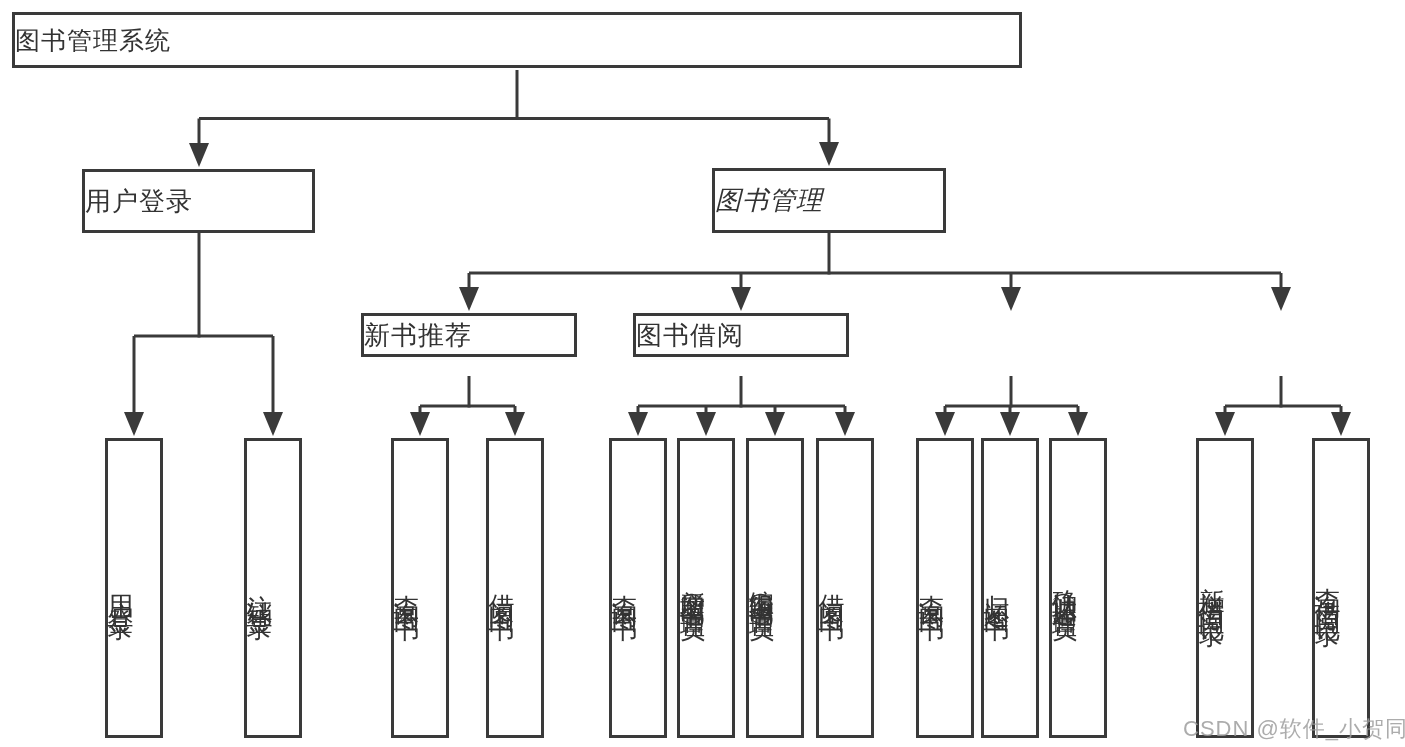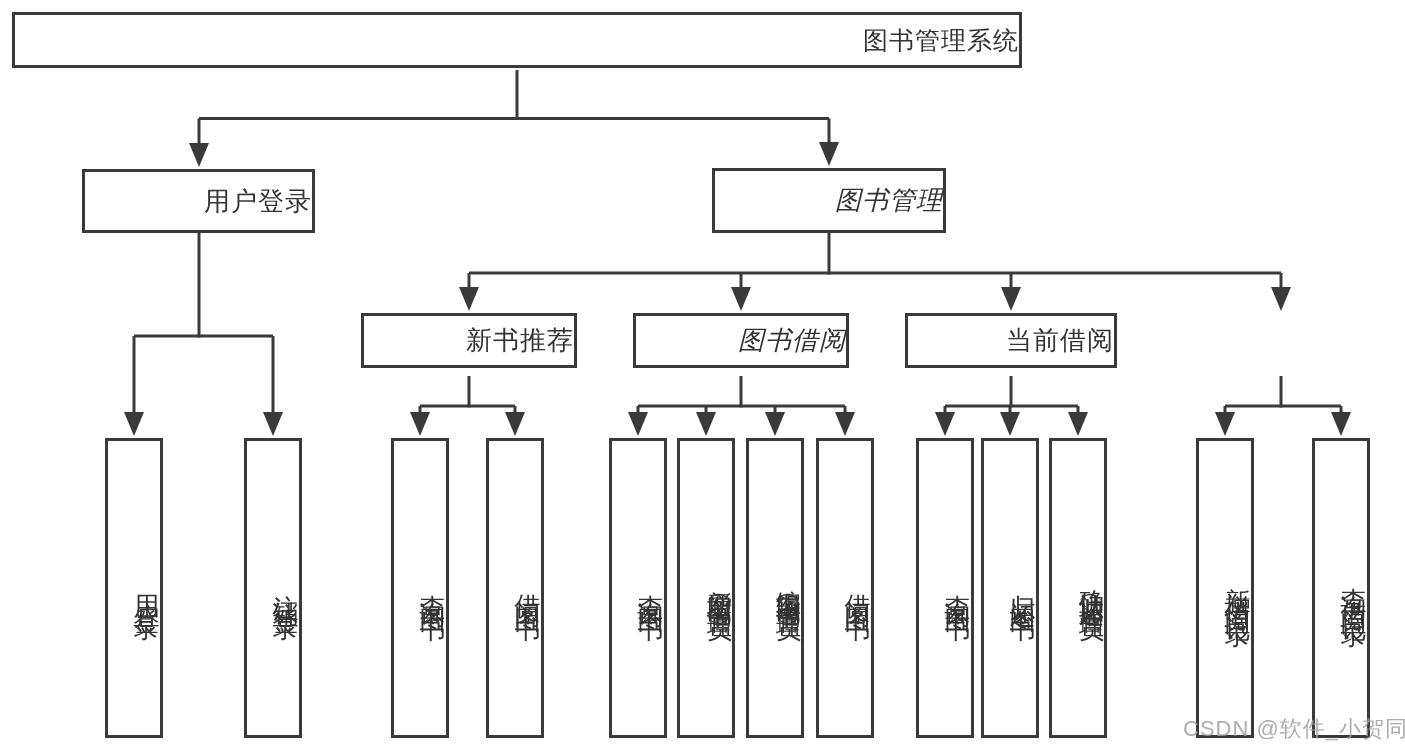--- a/index.html
+++ b/index.html
@@ -22,37 +22,37 @@
     width: 1405px;
     height: 747px;
   }
   .node {
     position: absolute;
     box-sizing: border-box;
     border: 3px solid #3a3a3a;
     background: #ffffff;
     display: flex;
     align-items: center;
-    justify-content: flex-end;
+    justify-content: flex-start;
     color: #333333;
   }
   .hnode {
     font-size: 26px;
     letter-spacing: 1px;
     white-space: nowrap;
   }
   .root {
     left: 12px; top: 12px; width: 1010px; height: 56px;
     font-size: 25px;
   }
   .lvl2-user  { left: 82px;  top: 169px; width: 233px; height: 64px; }
   .lvl2-book  { left: 712px; top: 168px; width: 234px; height: 65px; font-style: italic; }
-  .lvl3 { top: 313px; height: 55px; }
+  .lvl3 { top: 313px; height: 44px; }
   .l3-recommend { left: 361px;  width: 216px; }
-  .l3-borrow    { left: 633px;  width: 216px; font-style: italic; }
+  .l3-borrow    { left: 633px;  width: 216px; }
   .l3-current   { left: 905px;  width: 212px; }
   .l3-records   { left: 1174px; width: 214px; }
   .leaf {
     top: 438px;
     width: 58px;
     height: 300px;
   }
   .vtext {
     writing-mode: vertical-rl;
     text-orientation: mixed;
@@ -169,23 +169,20 @@
   <div class="node hnode lvl2-book">
     <span>图书管理</span>
   </div>
 
   <div class="node hnode lvl3 l3-recommend">
     <span>新书推荐</span>
   </div>
   <div class="node hnode lvl3 l3-borrow">
     <span>图书借阅</span>
   </div>
-  <div class="node hnode lvl3 l3-current">
-    <span>当前借阅</span>
-  </div>
 
   <div class="node leaf lf1">
     <span class="vtext">用户登录</span>
   </div>
   <div class="node leaf lf2">
     <span class="vtext">注销登录</span>
   </div>
 
   <div class="node leaf lf3">
     <span class="vtext">查询图书</span>

